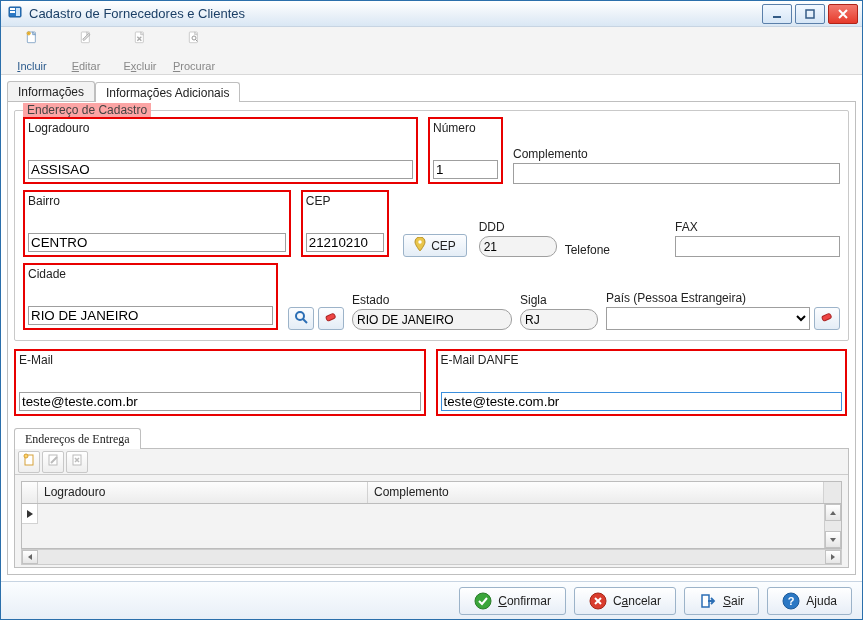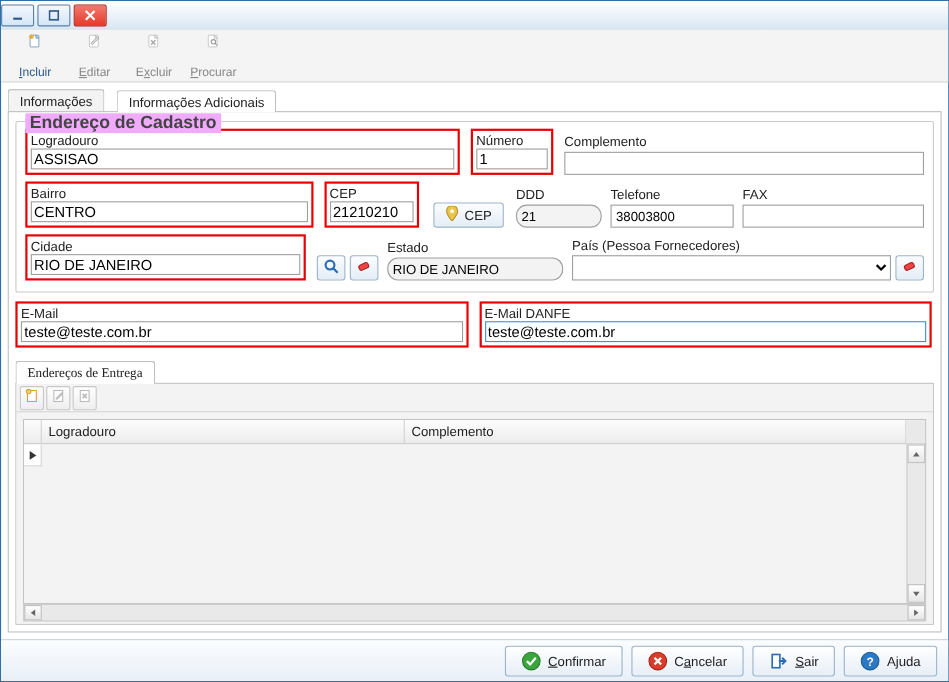--- a/index.html
+++ b/index.html
@@ -15,34 +15,34 @@
   .win-btn svg, .win-btn span { display:block; }
   
   .toolbar { height:48px; background:#f4f4f4; border-bottom:1px solid #d8d8d8; display:flex; align-items:center; gap:4px; padding-left:6px; }
   .tool-btn { width:50px; height:44px; border:1px solid transparent; border-radius:3px; display:flex; flex-direction:column; align-items:center; justify-content:center; gap:14px; background:transparent; cursor:pointer; color:#888; }
   .tool-btn.enabled { color:#2b5a8c; }
   .tool-btn .lbl { font-size:11px; }
   .tool-btn .lbl u { text-decoration:underline; }
   
   .content { flex:1; padding:4px 6px 6px 6px; overflow:hidden; display:flex; flex-direction:column; }
   .tabs { display:flex; align-items:flex-end; height:22px; }
-  .tab { border:1px solid #bfbfbf; border-bottom:none; padding:3px 10px 2px 10px; margin-right:11px; background:#f3f3f3; border-radius:3px 3px 0 0; cursor:pointer; font-size:12px; }
+  .tab { border:1px solid #bfbfbf; border-bottom:none; padding:3px 10px 2px 10px; margin-right:0; background:#f3f3f3; border-radius:3px 3px 0 0; cursor:pointer; font-size:12px; }
   .tab.active { background:#fff; position:relative; top:1px; }
   .tab-body { border:1px solid #bfbfbf; padding:6px; flex:1; display:flex; flex-direction:column; background:#fff; }
   
   .fieldset { border:1px solid #c9c9c9; border-radius:2px; margin:2px 0 8px 0; padding:6px 8px 10px 8px; position:relative; }
-  .fieldset > .legend { position:absolute; top:-8px; left:8px; background:#f0abfc; padding:0 4px; color:#444; font-size:16px;font-weight:bold; }
+  .fieldset > .legend { position:absolute; top:-8px; left:8px; background:#fca5a5; padding:0 4px; color:#444; font-size:12px; }
   
   .row { display:flex; gap:8px; margin-bottom:6px; align-items:flex-end; }
   .field { display:flex; flex-direction:column; gap:2px; }
   .field label { font-size:12px; color:#222; }
   .field input, .field select { height:21px; border:1px solid #9f9f9f; padding:2px 4px; font-size:12px; background:#fff; }
   .highlight-wrap { border:2px solid #e80000; padding:2px 3px 3px 3px; margin-right:2px; }
   .highlight-wrap label { margin-top:-2px; }
-  .highlight-wrap input { border:1px solid #9f9f9f; width:100%; }
+  .highlight-wrap input { border:1px solid #9f9f9f; width:100%;margin-top:25px; }
   .btn-icon { width:26px; height:23px; border:1px solid #9cb3c9; border-radius:3px; background:linear-gradient(#fcfdff,#e4edf6); display:flex; align-items:center; justify-content:center; cursor:pointer; }
   .btn-cep { height:23px; padding:0 10px; border:1px solid #9cb3c9; border-radius:3px; background:linear-gradient(#fcfdff,#e4edf6); display:flex; align-items:center; gap:5px; cursor:pointer; font-size:12px; }
   .readonly input { background:#f3f3f3;border-radius:10px; }
   
   .tabs2 { display:flex; align-items:flex-end; height:22px; margin-top:2px;font-family:Liberation Serif, serif; }
   .delivery-body { border:1px solid #bfbfbf; flex:1; display:flex; flex-direction:column; }
   .delivery-toolbar { height:26px; background:#f3f3f3; border-bottom:1px solid #ccc; display:flex; align-items:center; gap:2px; padding-left:3px; }
   .sm-btn { width:22px; height:22px; border:1px solid #c8c8c8; background:linear-gradient(#fff,#eee); border-radius:2px; display:flex; align-items:center; justify-content:center; cursor:pointer; }
   .grid { flex:1; background:#f3f3f3; position:relative; overflow:hidden; }
   .grid-inner { position:absolute; inset:6px 6px 18px 6px; border:1px solid #bcbcbc; background:#fff; display:flex; flex-direction:column; }
@@ -67,20 +67,31 @@
   select.country { height:23px; border:1px solid #9f9f9f; background:#fff; }
   .icon-doc { width:24px; height:24px; }
   u { text-decoration: underline; }
 </style>
 </head>
 <body>
 
 <div class="window">
 
   <div class="titlebar">
+    <div class="titlebar-left">
+      <span>
+        <svg width="16" height="16" viewBox="0 0 16 16">
+            <rect x="2" y="3" width="12" height="10" rx="1" fill="#2b78c4" stroke="#195a9c"></rect>
+            <rect x="3" y="4" width="5" height="2" fill="#fff"></rect>
+            <rect x="3" y="7" width="5" height="2" fill="#fff"></rect>
+            <rect x="9" y="4" width="4" height="8" fill="#cbe3f8"></rect>
+          </svg>
+      </span>
+      <span class="titlebar-title">Cadastro de Fornecedores e Clientes</span>
+    </div>
     <div class="win-controls">
       <div class="win-btn">
         <svg width="10" height="10" viewBox="0 0 10 10">
             <rect x="1" y="7" width="8" height="2" fill="#345b86"></rect>
           </svg>
       </div>
       <div class="win-btn">
         <svg width="10" height="10" viewBox="0 0 10 10">
             <rect x="1" y="1" width="8" height="8" fill="none" stroke="#345b86" stroke-width="1.5"></rect>
           </svg>
@@ -172,21 +183,20 @@
                   </svg></span>
               <span>CEP</span>
             </div>
           </div>
           <div class="field readonly" style="width:78px">
             <label>DDD</label>
             <input type="text" readonly="" value="21" style="">
           </div>
           <div class="field" style="width:112px">
             <label>Telefone</label>
-            <input type="text" value="38003800" style="">
           </div>
           <div class="field" style="flex:1">
             <label>FAX</label>
             <input type="text" value="" style="">
           </div>
         </div>
 
         <div class="row" style="margin-bottom:0">
           <div class="highlight-wrap" style="width:255px">
             <label>Cidade</label>
@@ -202,22 +212,26 @@
             <div class="btn-icon">
               <span><svg width="14" height="14" viewBox="0 0 14 14">
                     <rect x="2" y="5" width="9" height="5" rx="2" transform="rotate(-25 6 7)" fill="#e44" stroke="#a22"></rect>
                   </svg></span>
             </div>
           </div>
           <div class="field readonly" style="width:160px">
             <label>Estado</label>
             <input type="text" readonly="" value="RIO DE JANEIRO" style="">
           </div>
+          <div class="field readonly" style="width:78px">
+            <label>Sigla</label>
+            <input type="text" readonly="" value="RJ" style="">
+          </div>
           <div class="field" style="flex:1">
-            <label>País (Pessoa Fornecedores)</label>
+            <label>País (Pessoa Estrangeira)</label>
             <div style="display:flex;gap:4px;align-items:center">
               <select class="country" style="flex:1"><option></option></select>
               <div class="btn-icon">
                 <span><svg width="14" height="14" viewBox="0 0 14 14">
                       <rect x="2" y="5" width="9" height="5" rx="2" transform="rotate(-25 6 7)" fill="#e44" stroke="#a22"></rect>
                     </svg></span>
               </div>
             </div>
           </div>
         </div>

